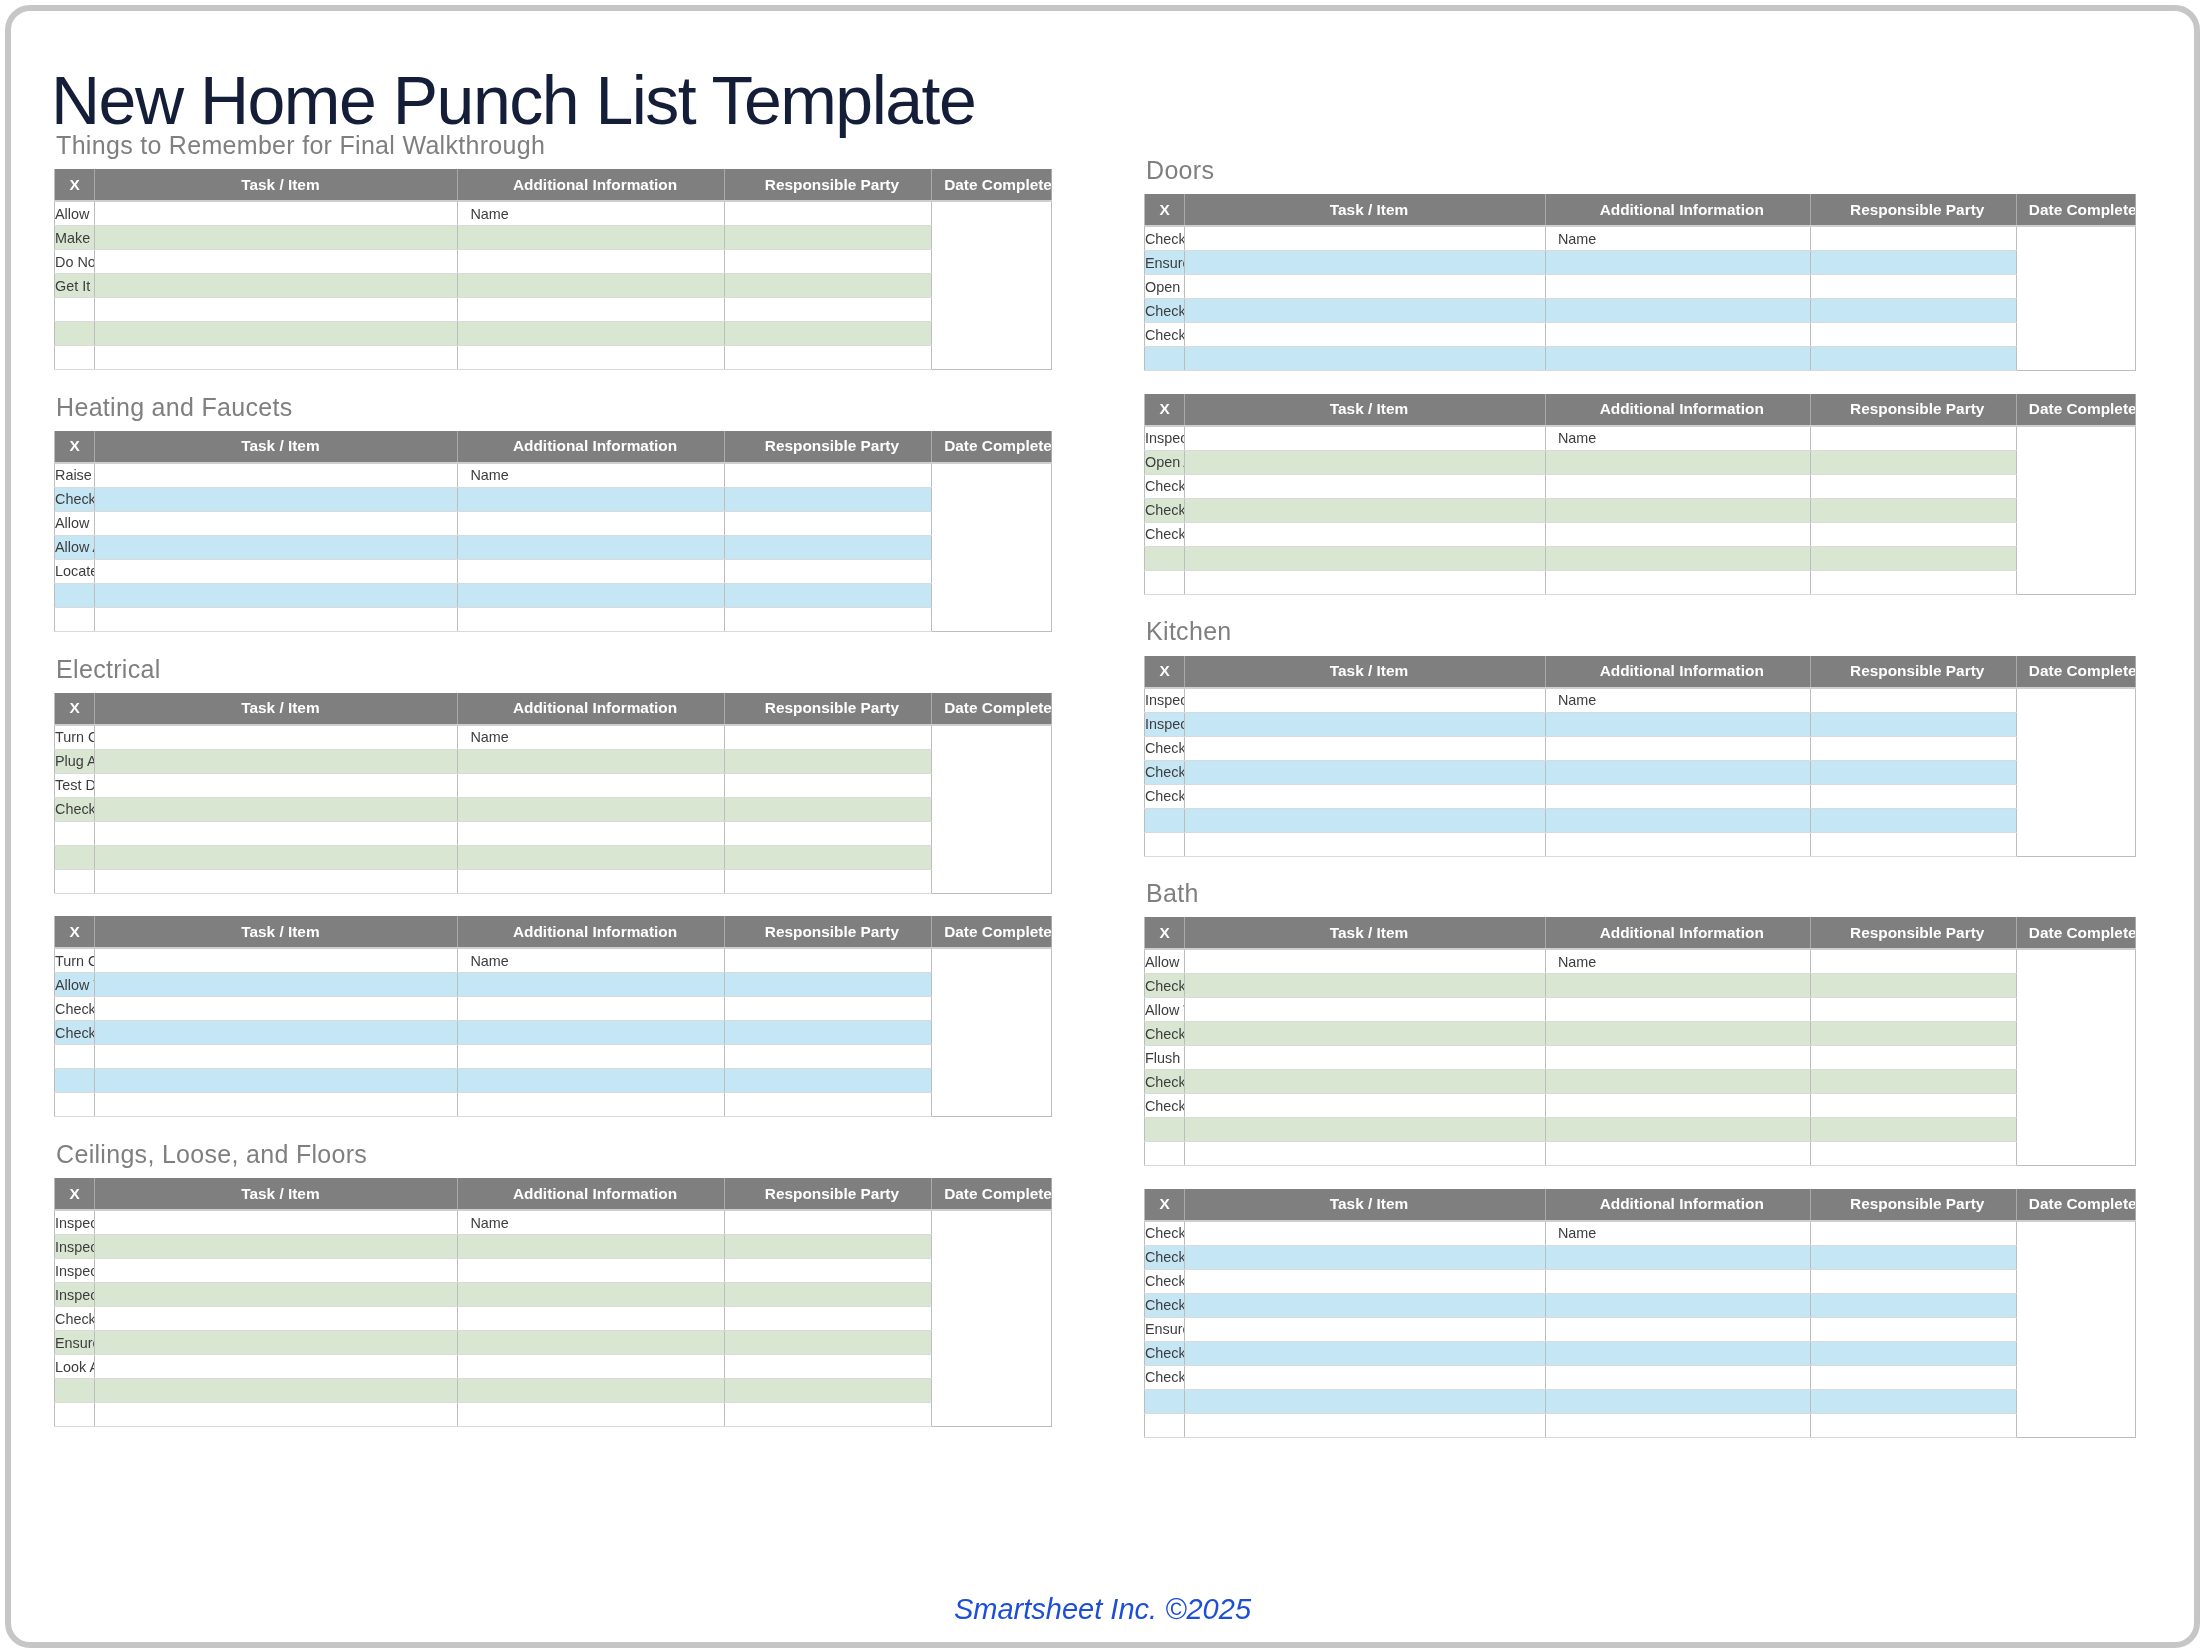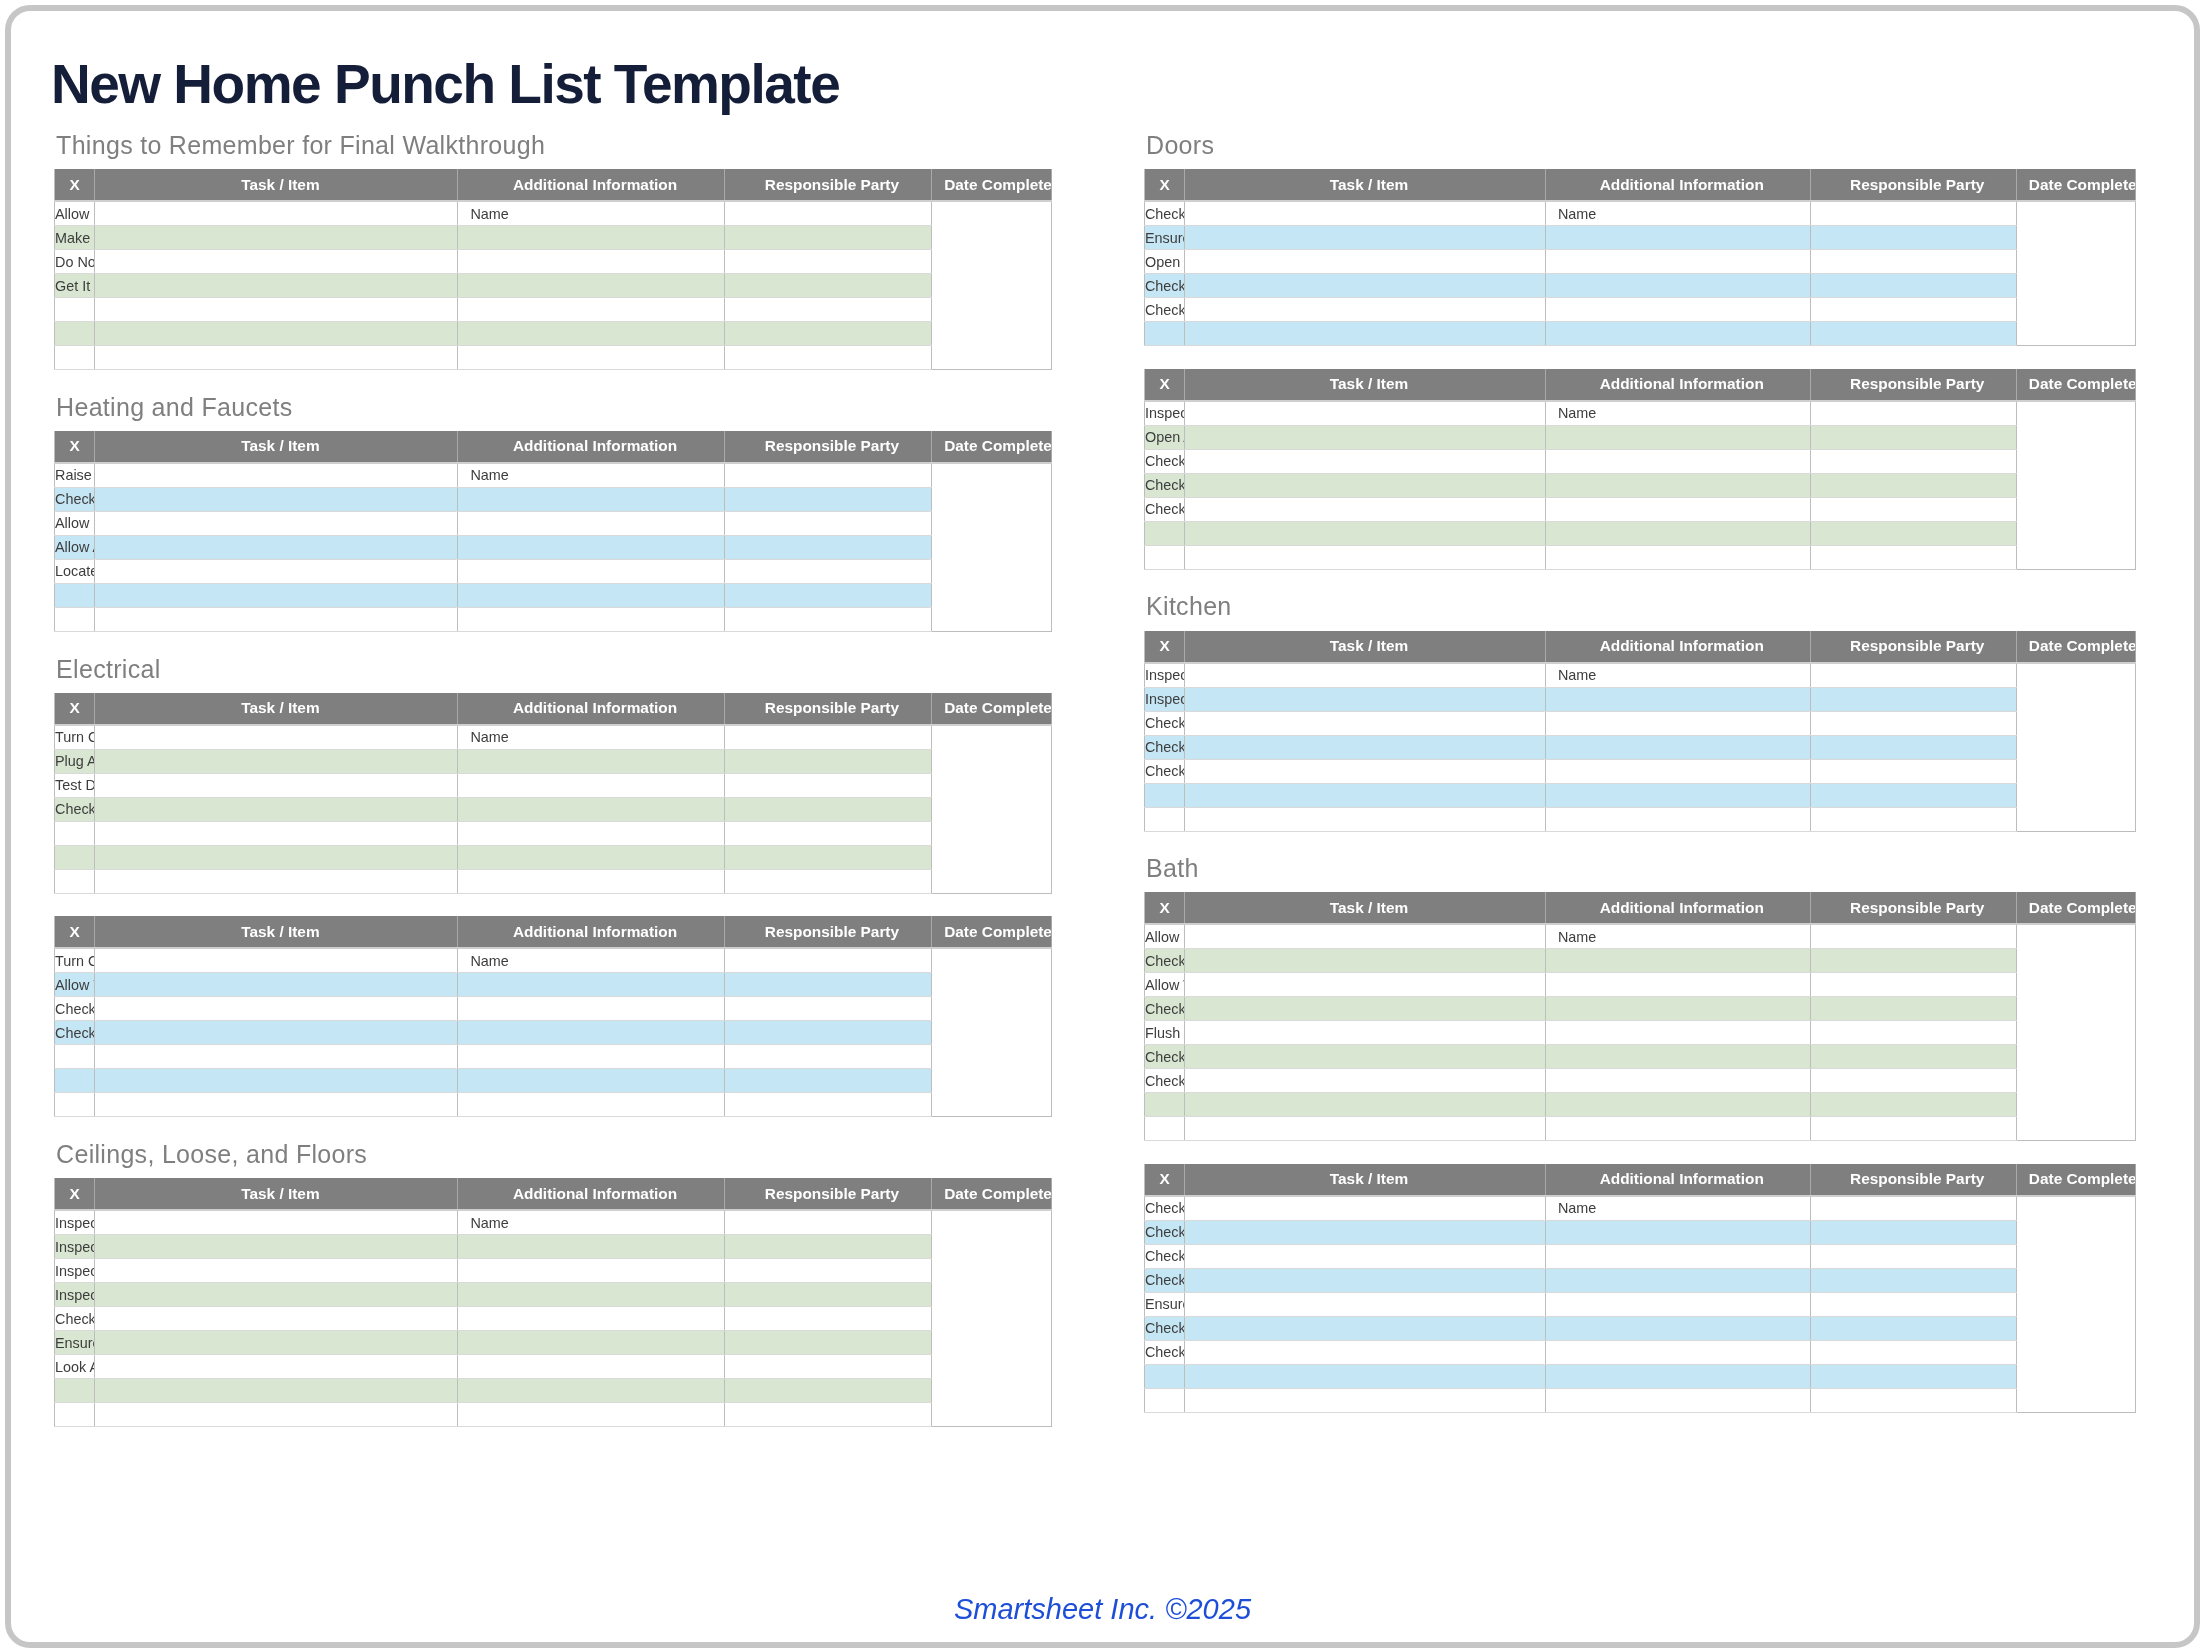--- a/index.html
+++ b/index.html
@@ -6,30 +6,30 @@
   body{
     width:2205px;height:1653px;position:relative;background:#ffffff;
     font-family:"Liberation Sans", sans-serif;overflow:hidden;
   }
   .frame{
     position:absolute;left:5.1px;top:5.1px;right:5.1px;bottom:5.1px;
     border:6.2px solid #c6c6c6;border-radius:25px;pointer-events:none;
   }
   .page-title{
     position:absolute;left:51px;top:15.4px;
-    font-size:55px;font-weight:bold;letter-spacing:-1.5px;color:#141e38;
+    font-size:68px;font-weight:normal;letter-spacing:-1.5px;color:#141e38;
     white-space:nowrap;
   }
   .columns{
     position:absolute;left:54px;top:131px;right:69px;
     display:flex;gap:92px;align-items:flex-start;
   }
   .col{display:block;}
   .col.left{width:1012px;}
-  .col.right{width:1006px;}
+  .col.right{width:1006px;margin-top:25px;}
   .sec{margin:0 0 22.6px 0;}
   .sec h2{
     margin:0 0 9.2px 2.1px;font-size:25px;font-weight:400;color:#7f7f7f;
     letter-spacing:0.3px;white-space:nowrap;
   }
   table{
     width:100%;border-collapse:collapse;table-layout:fixed;
     border:1px solid #bdbdbd;border-top:none;
   }
   th{

